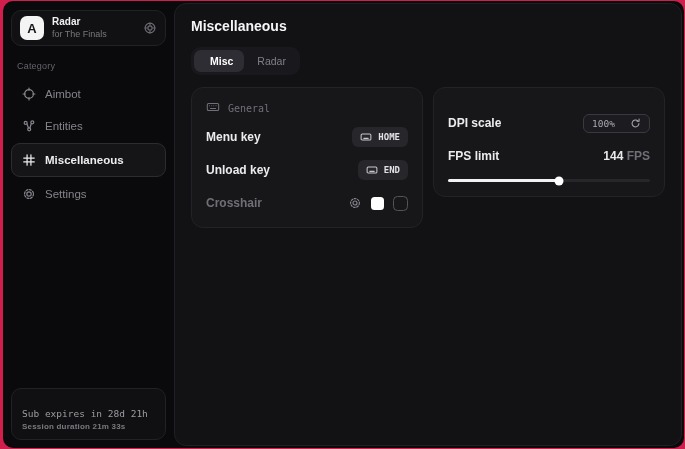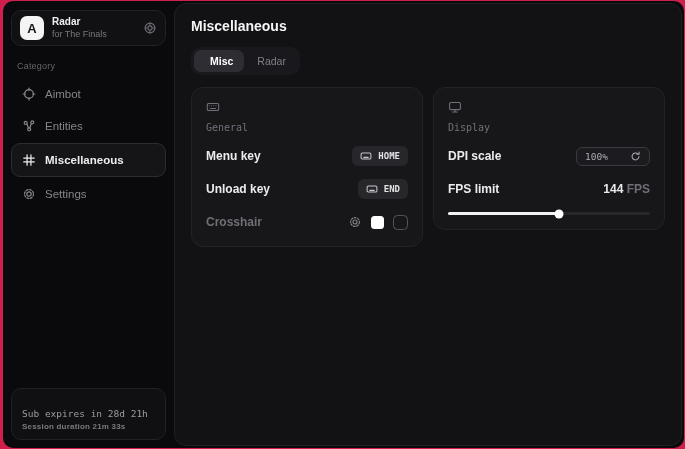--- a/index.html
+++ b/index.html
@@ -67,43 +67,43 @@
     padding: 5px 11px; font-size: 10.5px; color: #7f7f87;
     border-radius: 7px; cursor: pointer;
   }
   .tab.active { background: #2d2d33; color: #ffffff; font-weight: 600; padding-left: 16px; }
   .cards { display: flex; gap: 10px; margin-top: 12px; align-items: flex-start; }
   .card {
     flex: 1; background: #17171a; border: 1px solid #232327; border-radius: 12px;
     padding: 12px 14px 14px;
   }
   .card-header {
-    display: flex; align-items: flex-start; gap: 8px;
-    color: #70707a; font-family: "DejaVu Sans Mono", monospace; font-size: 10px; flex-direction: column;
+    display: flex; align-items: flex-end; gap: 8px;
+    color: #70707a; font-family: "DejaVu Sans Mono", monospace; font-size: 10px;
   }
   .card-header .icon { display: flex; color: #70707a; }
   .row {
     display: flex; align-items: center; justify-content: space-between;
     margin-top: 13px; min-height: 20px;
   }
   .row-label { color: #ececee; font-size: 12px; font-weight: 700; }
   .row-label.muted { color: #6f6f76; }
   .keybind {
     display: inline-flex; align-items: center; gap: 6px;
     background: #26262b; border-radius: 6px; padding: 4px 8px;
     font-family: "DejaVu Sans Mono", monospace; font-size: 9px; font-weight: bold;
     color: #e2e2e5; cursor: pointer;
   }
   .keybind .icon { display: flex; color: #c9c9cd; }
   .crosshair-controls { display: flex; align-items: center; gap: 9px; }
   .gear-btn { color: #85858c; display: flex; cursor: pointer; }
   .swatch { width: 13px; height: 13px; border-radius: 3.5px; background: #ffffff; cursor: pointer; }
   .checkbox { width: 15px; height: 15px; border-radius: 4.5px; border: 1.5px solid #53535a; cursor: pointer; }
   .dpi-control {
-    display: inline-flex; align-items: center; gap: 22px;
+    display: inline-flex; align-items: center; gap: 15px;
     background: #1c1c20; border: 1px solid #39393f; border-radius: 6px;
     padding: 3px 8px; cursor: pointer;
   }
   .dpi-value { font-family: "DejaVu Sans Mono", monospace; font-size: 9.5px; color: #a9a9b0; }
   .dpi-control .icon { display: flex; color: #a9a9b0; }
   .fps-value { font-size: 12px; font-weight: bold; color: #e9e9ec; }
   .fps-unit { color: #6f6f76; font-weight: bold; }
   .slider { position: relative; height: 3px; background: #26262b; border-radius: 2px; margin-top: 13px; cursor: pointer; }
   .slider-fill { position: absolute; left: 0; top: 0; bottom: 0; background: #f2f2f4; border-radius: 2px; }
   .slider-thumb {
@@ -241,29 +241,20 @@
                 <circle cx="8" cy="8" r="5" stroke-dasharray="2 1.7"></circle>
               </svg>
             </span>
             <span class="swatch"></span>
             <span class="checkbox"></span>
           </span>
         </div>
       </div>
 
       <div class="card">
-        <div class="card-header">
-          <span class="icon">
-            <svg width="14" height="14" viewBox="0 0 16 16" fill="none" stroke="currentColor" stroke-width="1.2" stroke-linecap="round">
-              <rect x="1.8" y="2.8" width="12.4" height="8.2" rx="1.5"></rect>
-              <path d="M8 11v2.2M5.4 13.6h5.2"></path>
-            </svg>
-          </span>
-          <span>Display</span>
-        </div>
 
         <div class="row">
           <span class="row-label">DPI scale</span>
           <span class="dpi-control">
             <span class="dpi-value">100%</span>
             <span class="icon">
               <svg width="11" height="11" viewBox="0 0 16 16" fill="none" stroke="currentColor" stroke-width="1.5" stroke-linecap="round" stroke-linejoin="round">
                 <path d="M13 8a5 5 0 1 1-1.5-3.6"></path>
                 <path d="M13.2 1.6v3h-3"></path>
               </svg>

